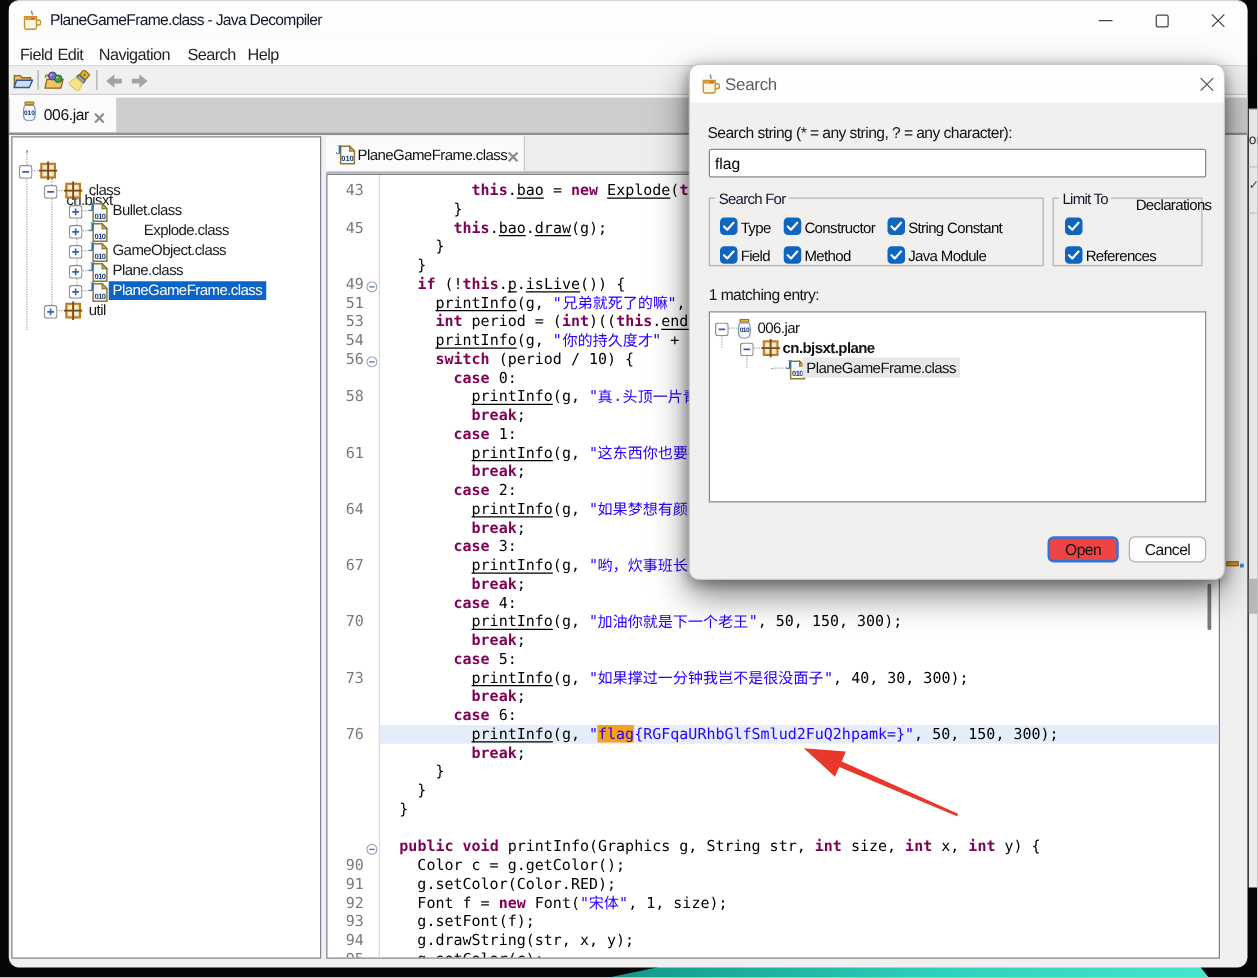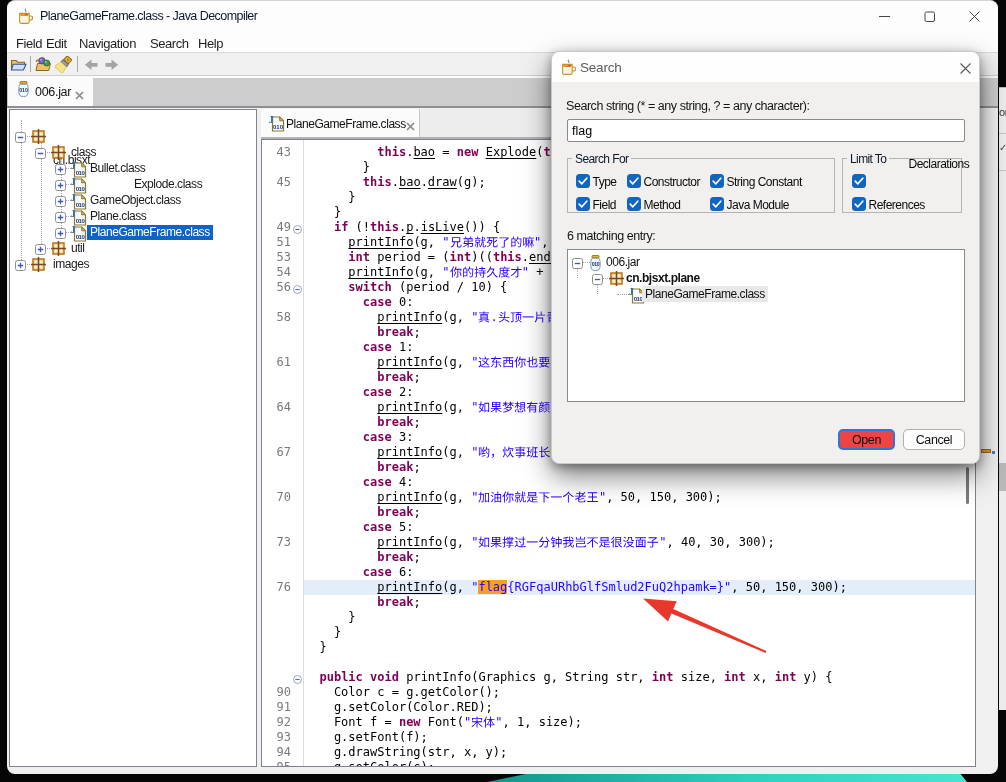--- a/index.html
+++ b/index.html
@@ -227,21 +227,21 @@
               <text x="3" y="8" font-family="Liberation Serif,serif" font-size="10.5" font-weight="bold" fill="#2e6da8" text-anchor="middle">J</text>
             </svg></span><span class="lab" style="left: 77px; top: 0.5px;">Bullet.class</span></div>
         <div class="trow" style="left: 0px; top: 66px; width: 246px;"><span class="doth" style="left: 50px; top: 8px; width: 15px;"></span><span class="texp" style="left: 45px; top: 2.5px;"><svg width="11" height="11" viewBox="0 0 11 11">
               <rect x="0.5" y="0.5" width="10" height="10" rx="2" fill="#fff" stroke="#8f8f8f"></rect>
               <path d="M2.8 5.5 h5.4 M5.5 2.8 v5.4" stroke="#3c5bb5" stroke-width="1.3"></path>
             </svg></span><span class="abs" style="left: 60px; top: 0.5px;"><svg width="17" height="17" viewBox="0 0 17 17">
               <path d="M4.5 2 h7.2 l3.8 3.8 v10.2 h-11 z" fill="#f6faff" stroke="#8d7a2e" stroke-width="1.2"></path>
               <path d="M11.7 2 v3.8 h3.8 z" fill="#d9b758" stroke="#8d7a2e" stroke-width="1"></path>
               <text x="10" y="14" font-family="Liberation Sans,sans-serif" font-size="6" font-weight="bold" fill="#1a3a74" text-anchor="middle">010</text>
               <text x="3" y="8" font-family="Liberation Serif,serif" font-size="10.5" font-weight="bold" fill="#2e6da8" text-anchor="middle">J</text>
-            </svg></span><span class="lab" style="left: 87px; top: 0.5px; padding-left: 37px;">Explode.class</span></div>
+            </svg></span><span class="lab" style="left: 68px; top: 0.5px; padding-left: 37px;">Explode.class</span></div>
         <div class="trow" style="left: 0px; top: 82px; width: 246px;"><span class="doth" style="left: 50px; top: 8px; width: 15px;"></span><span class="texp" style="left: 45px; top: 2.5px;"><svg width="11" height="11" viewBox="0 0 11 11">
               <rect x="0.5" y="0.5" width="10" height="10" rx="2" fill="#fff" stroke="#8f8f8f"></rect>
               <path d="M2.8 5.5 h5.4 M5.5 2.8 v5.4" stroke="#3c5bb5" stroke-width="1.3"></path>
             </svg></span><span class="abs" style="left: 60px; top: 0.5px;"><svg width="17" height="17" viewBox="0 0 17 17">
               <path d="M4.5 2 h7.2 l3.8 3.8 v10.2 h-11 z" fill="#f6faff" stroke="#8d7a2e" stroke-width="1.2"></path>
               <path d="M11.7 2 v3.8 h3.8 z" fill="#d9b758" stroke="#8d7a2e" stroke-width="1"></path>
               <text x="10" y="14" font-family="Liberation Sans,sans-serif" font-size="6" font-weight="bold" fill="#1a3a74" text-anchor="middle">010</text>
               <text x="3" y="8" font-family="Liberation Serif,serif" font-size="10.5" font-weight="bold" fill="#2e6da8" text-anchor="middle">J</text>
             </svg></span><span class="lab" style="left: 77px; top: 0.5px;">GameObject.class</span></div>
         <div class="trow" style="left: 0px; top: 98px; width: 246px;"><span class="doth" style="left: 50px; top: 8px; width: 15px;"></span><span class="texp" style="left: 45px; top: 2.5px;"><svg width="11" height="11" viewBox="0 0 11 11">
@@ -266,31 +266,20 @@
               <rect x="0.5" y="0.5" width="10" height="10" rx="2" fill="#fff" stroke="#8f8f8f"></rect>
               <path d="M2.8 5.5 h5.4 M5.5 2.8 v5.4" stroke="#3c5bb5" stroke-width="1.3"></path>
             </svg></span><span class="abs" style="left: 41px; top: 0.5px;"><svg width="15" height="15" viewBox="0 0 15 15">
               <rect x="2" y="2" width="11" height="11" fill="#edd3a1" stroke="#bc7c20" stroke-width="1.6"></rect>
               <rect x="3.6" y="3.6" width="3.2" height="3.2" fill="#f8ecd2"></rect>
               <rect x="8.2" y="3.6" width="3.2" height="3.2" fill="#f8ecd2"></rect>
               <rect x="3.6" y="8.2" width="3.2" height="3.2" fill="#f8ecd2"></rect>
               <rect x="8.2" y="8.2" width="3.2" height="3.2" fill="#f8ecd2"></rect>
               <path d="M7.5 0 v15 M0 7.5 h15" stroke="#7a4a16" stroke-width="1.5"></path>
             </svg></span><span class="lab" style="left: 58px; top: 0.5px;">util</span></div>
-        <div class="trow" style="left: 0px; top: 146px; width: 246px;"><span class="doth" style="left: 10px; top: 8px; width: 16px;"></span><span class="texp" style="left: 5px; top: 2.5px;"><svg width="11" height="11" viewBox="0 0 11 11">
-              <rect x="0.5" y="0.5" width="10" height="10" rx="2" fill="#fff" stroke="#8f8f8f"></rect>
-              <path d="M2.8 5.5 h5.4 M5.5 2.8 v5.4" stroke="#3c5bb5" stroke-width="1.3"></path>
-            </svg></span><span class="abs" style="left: 21px; top: 0.5px;"><svg width="15" height="15" viewBox="0 0 15 15">
-              <rect x="2" y="2" width="11" height="11" fill="#edd3a1" stroke="#bc7c20" stroke-width="1.6"></rect>
-              <rect x="3.6" y="3.6" width="3.2" height="3.2" fill="#f8ecd2"></rect>
-              <rect x="8.2" y="3.6" width="3.2" height="3.2" fill="#f8ecd2"></rect>
-              <rect x="3.6" y="8.2" width="3.2" height="3.2" fill="#f8ecd2"></rect>
-              <rect x="8.2" y="8.2" width="3.2" height="3.2" fill="#f8ecd2"></rect>
-              <path d="M7.5 0 v15 M0 7.5 h15" stroke="#7a4a16" stroke-width="1.5"></path>
-            </svg></span><span class="lab" style="left: 40px; top: 0.5px;">images</span></div>
       </div>
 
     <div id="tabstrip-inner" class="abs">
       <div id="inner-tab">
         <span class="cicon"><svg width="17" height="17" viewBox="0 0 17 17">
               <path d="M4.5 2 h7.2 l3.8 3.8 v10.2 h-11 z" fill="#f6faff" stroke="#8d7a2e" stroke-width="1.2"></path>
               <path d="M11.7 2 v3.8 h3.8 z" fill="#d9b758" stroke="#8d7a2e" stroke-width="1"></path>
               <text x="10" y="14" font-family="Liberation Sans,sans-serif" font-size="6" font-weight="bold" fill="#1a3a74" text-anchor="middle">010</text>
               <text x="3" y="8" font-family="Liberation Serif,serif" font-size="10.5" font-weight="bold" fill="#2e6da8" text-anchor="middle">J</text>
             </svg></span>
@@ -485,21 +474,21 @@
           </svg></span>
     </div>
     <div id="dlg-search-label" class="abs dlabel">Search string (* = any string, ? = any character):</div>
     <input id="dlg-input" class="abs" type="text" value="flag" style="">
     <div id="dlg-groups">
         <div class="grpbox" style="left: 15px; top: 106px; width: 268px; height: 55px;"></div>
         <span class="grptitle" style="left: 20px; top: 99.5px;">Search For</span>
         <div class="grpbox" style="left: 290px; top: 106px; width: 120px; height: 55px;"></div>
         <span class="grptitle" style="left: 295px; top: 99.5px;">Limit To</span>
       </div>
-    <div id="dlg-matching" class="abs dlabel">6 matching entry:</div>
+    <div id="dlg-matching" class="abs dlabel">1 matching entry:</div>
     <div id="dlg-results" class="abs">
         <span class="dotv" style="left: 9px; top: 17px; height: 11px;"></span>
         <span class="dotv" style="left: 29px; top: 33px; height: 11px;"></span>
         <div class="drow" style="left: 0px; top: 4px; width: 396px;">
           <span class="doth" style="left: 9px; top: 8px; width: 17px;"></span>
           <span class="texp" style="left: 4px; top: 2.5px;"><svg width="11" height="11" viewBox="0 0 11 11">
               <rect x="0.5" y="0.5" width="10" height="10" rx="2" fill="#fff" stroke="#8f8f8f"></rect>
               <path d="M2.8 5.5 h5.4" stroke="#3c5bb5" stroke-width="1.3"></path>
             </svg></span>
           <span class="abs" style="left: 21px; top: 0.5px;"><svg width="13" height="16" viewBox="0 0 13 16">

